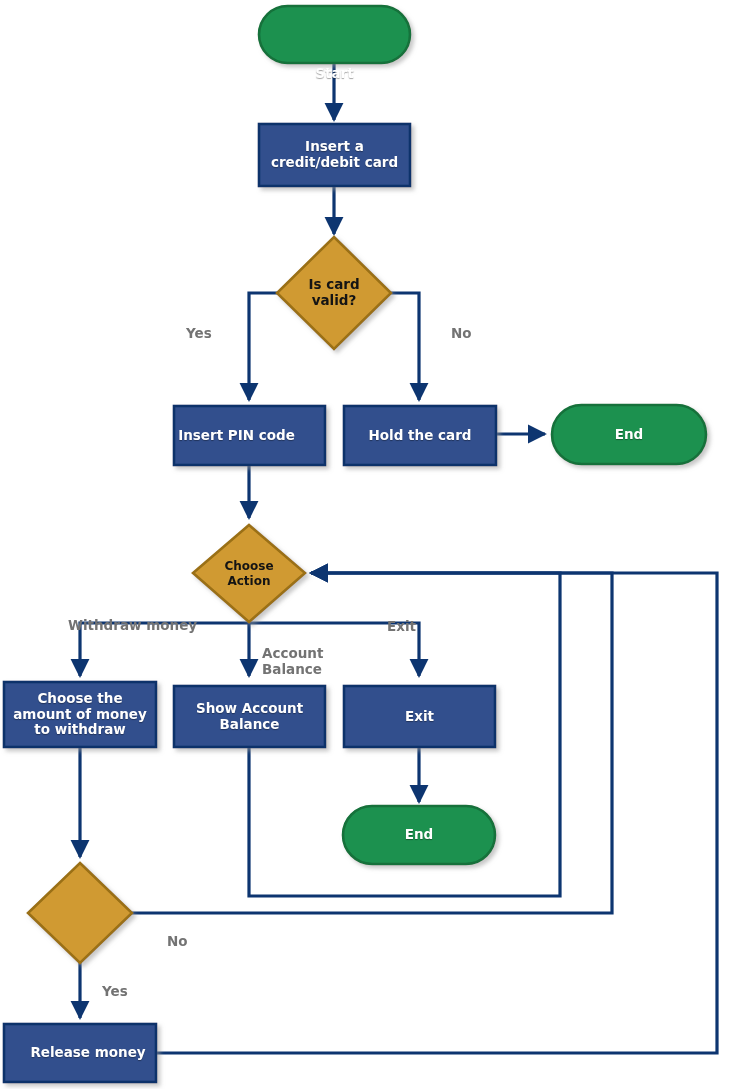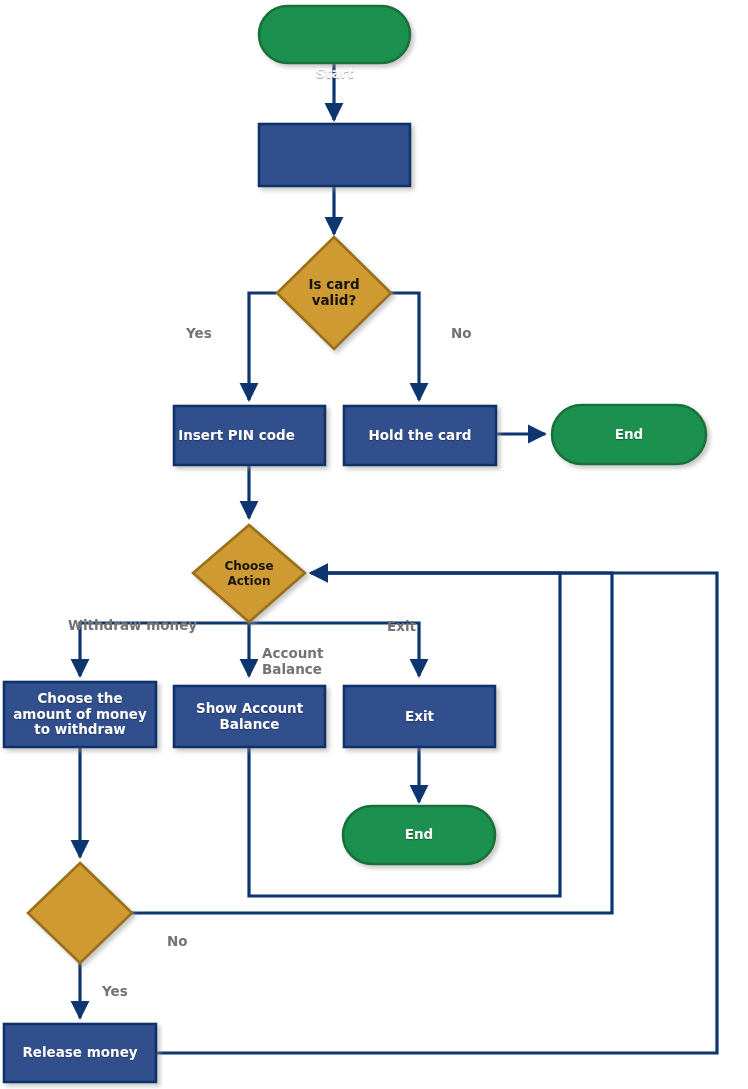--- a/index.html
+++ b/index.html
@@ -96,20 +96,22 @@
       <rect x="4" y="1024" width="152" height="58" fill="#31508d" stroke="#10306b" stroke-width="2.6"></rect>
 
       <polygon points="334,237 391,293 334,349 277,293" fill="#d09a33" stroke="#9a6f14" stroke-width="2.6"></polygon>
       <polygon points="249,525 305,573 249,622 193,573" fill="#d09a33" stroke="#9a6f14" stroke-width="2.6"></polygon>
       <polygon points="80,863 132,913 80,963 28,913" fill="#d09a33" stroke="#9a6f14" stroke-width="2.6"></polygon>
     </g>
   </svg>
 
   <div class="node-label lbl-on-dark" style="left:259px;top:6px;width:151px;height:57px;margin-top:39px;">Start</div>
 
+  <div class="node-label lbl-on-dark" style="left:259px;top:124px;width:151px;height:62px;">Insert a
+credit/debit card</div>
 
   <div class="node-label lbl-on-gold" style="left:284px;top:237px;width:100px;height:112px;">Is card
 valid?</div>
 
   <div class="node-label lbl-on-dark" style="left:174px;top:406px;width:125px;height:59px;">Insert PIN code</div>
 
   <div class="node-label lbl-on-dark" style="left:344px;top:406px;width:152px;height:59px;border-radius:6px;">Hold the card</div>
 
   <div class="node-label lbl-on-dark" style="left:552px;top:405px;width:154px;height:59px;">End</div>
 
@@ -121,21 +123,21 @@
 to withdraw</div>
 
   <div class="node-label lbl-on-dark" style="left:174px;top:686px;width:151px;height:61px;">Show Account
 Balance</div>
 
   <div class="node-label lbl-on-dark" style="left:344px;top:686px;width:151px;height:61px;">Exit</div>
 
   <div class="node-label lbl-on-dark" style="left:343px;top:806px;width:152px;height:58px;">End</div>
 
 
-  <div class="node-label lbl-on-dark" style="left:4px;top:1024px;width:152px;height:58px;">Release money</div>
+  <div class="node-label lbl-on-dark" style="left:4px;top:1024px;width:152px;height:58px;padding-left:8px;">Release money</div>
 
   <div class="edge-label" style="left:186px;top:325px;">Yes</div>
 
   <div class="edge-label" style="left:451px;top:325px;">No</div>
 
   <div class="edge-label" style="left:68px;top:617px;">Withdraw money</div>
 
   <div class="edge-label" style="left:262px;top:645px;">Account
 Balance</div>
 

